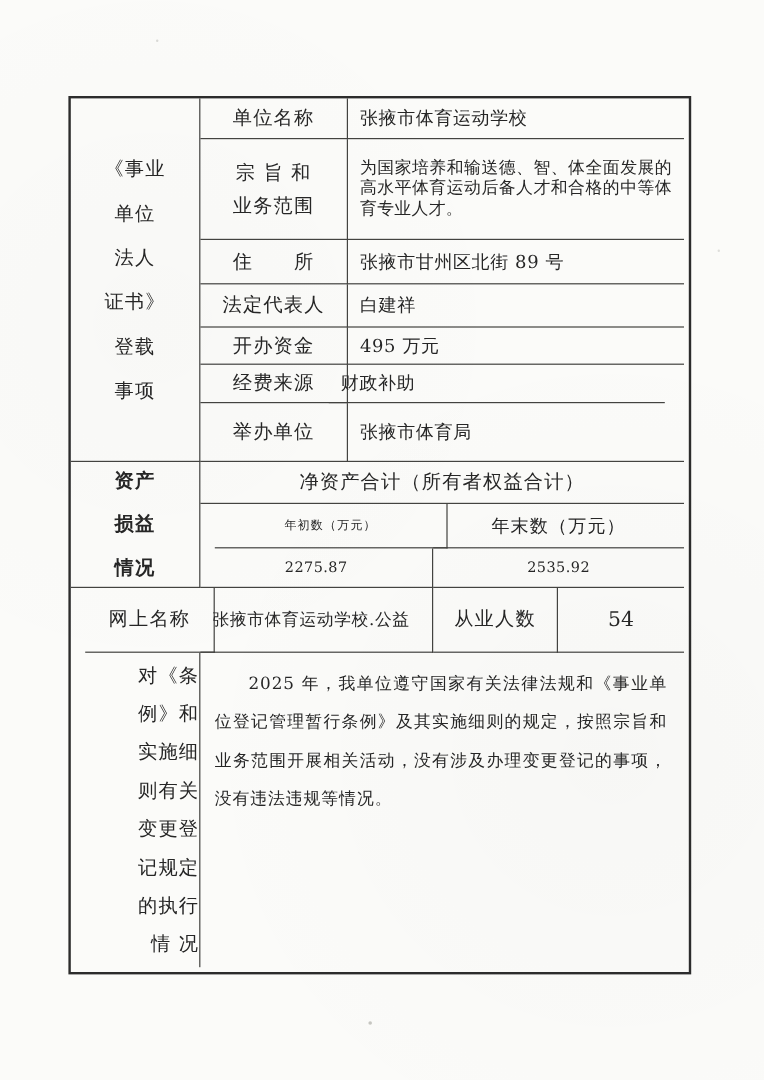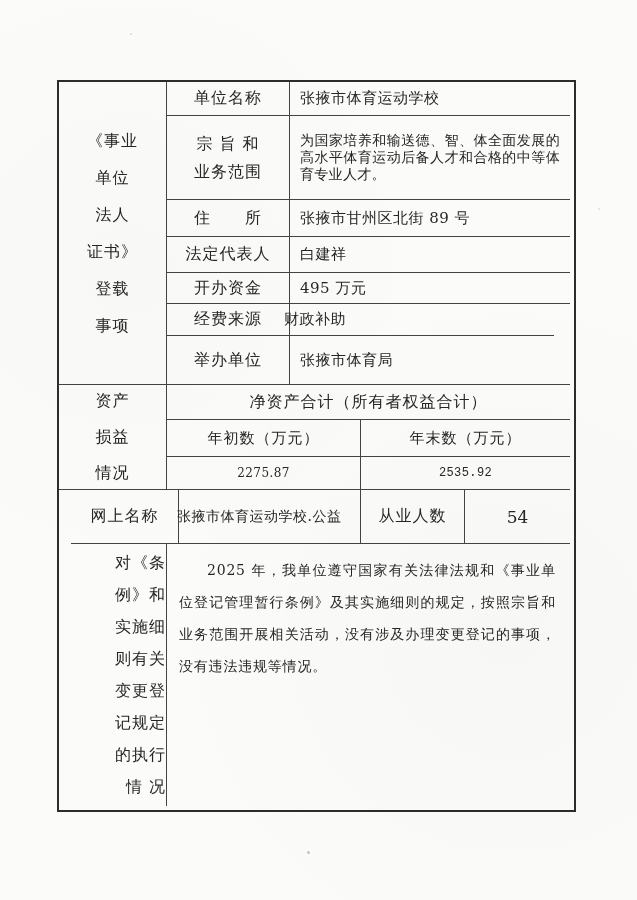--- a/index.html
+++ b/index.html
@@ -94,30 +94,30 @@
 
   <div class="cell br bb center lbl" style="left:108px;top:191px;width:123px;height:31px;">开办资金</div>
   <div class="cell bb val" style="left:231px;top:191px;width:280px;height:31px;">495 万元</div>
 
   <div class="cell br bb center lbl" style="left:108px;top:222px;width:123px;height:32px;">经费来源</div>
   <div class="cell bb val" style="left:215px;top:222px;width:280px;height:32px;">财政补助</div>
 
   <div class="cell br bb center lbl" style="left:108px;top:254px;width:123px;height:49px;">举办单位</div>
   <div class="cell bb val" style="left:231px;top:254px;width:280px;height:49px;">张掖市体育局</div>
 
-  <div class="cell br bb vstack side-label s2-side" style="left:0;top:303px;width:108px;height:105px;">
+  <div class="cell br bb vstack side-label s2-side" style="left:0;top:303px;width:108px;height:105px;font-weight:bold;">
     <span class="ln">资产</span>
     <span class="ln">损益</span>
     <span class="ln">情况</span>
   </div>
   <div class="cell bb center lbl" style="left:108px;top:303px;width:403px;height:35px;">净资产合计（所有者权益合计）</div>
-  <div class="cell br bb center lbl" style="left:108px;top:338px;width:194px;height:37px;font-size:15px;">年初数（万元）</div>
+  <div class="cell br bb center lbl" style="left:120px;top:338px;width:194px;height:37px;font-size:10px;">年初数（万元）</div>
   <div class="cell bb center lbl" style="left:302px;top:338px;width:209px;height:37px;font-size:15px;">年末数（万元）</div>
   <div class="cell br bb center num-small" style="left:108px;top:375px;width:194px;height:33px;">2275.87</div>
-  <div class="cell bb center num-small" style="left:302px;top:375px;width:209px;height:33px;font-family:Liberation Mono, monospace;">2535.92</div>
+  <div class="cell bb center num-small" style="left:302px;top:375px;width:209px;height:33px;">2535.92</div>
 
   <div class="cell br bb center lbl" style="left:0;top:408px;width:108px;height:54px;margin-left:12px;">网上名称</div>
   <div class="cell br bb val" style="left:108px;top:408px;width:194px;height:54px;font-size:14px;">张掖市体育运动学校.公益</div>
   <div class="cell br bb center lbl" style="left:302px;top:408px;width:104px;height:54px;">从业人数</div>
   <div class="cell bb center big-num" style="left:406px;top:408px;width:105px;height:54px;">54</div>
 
   <div class="cell br vstack side-label s4-side" style="left:0;top:462px;width:108px;height:262px;align-items:flex-end;">
     <span class="ln">对《条</span>
     <span class="ln">例》和</span>
     <span class="ln">实施细</span>

